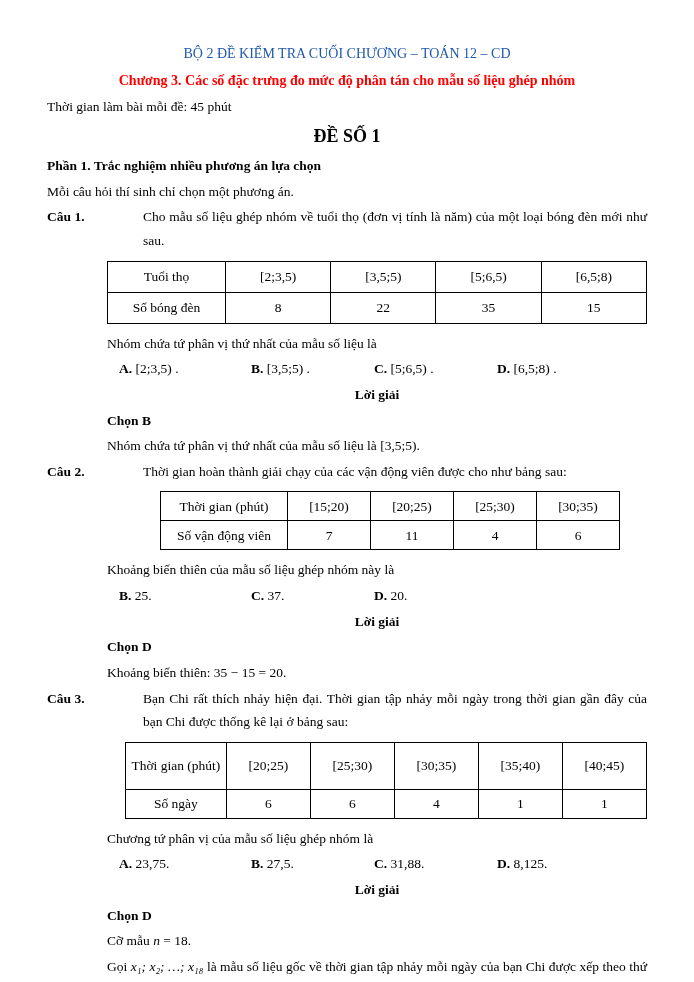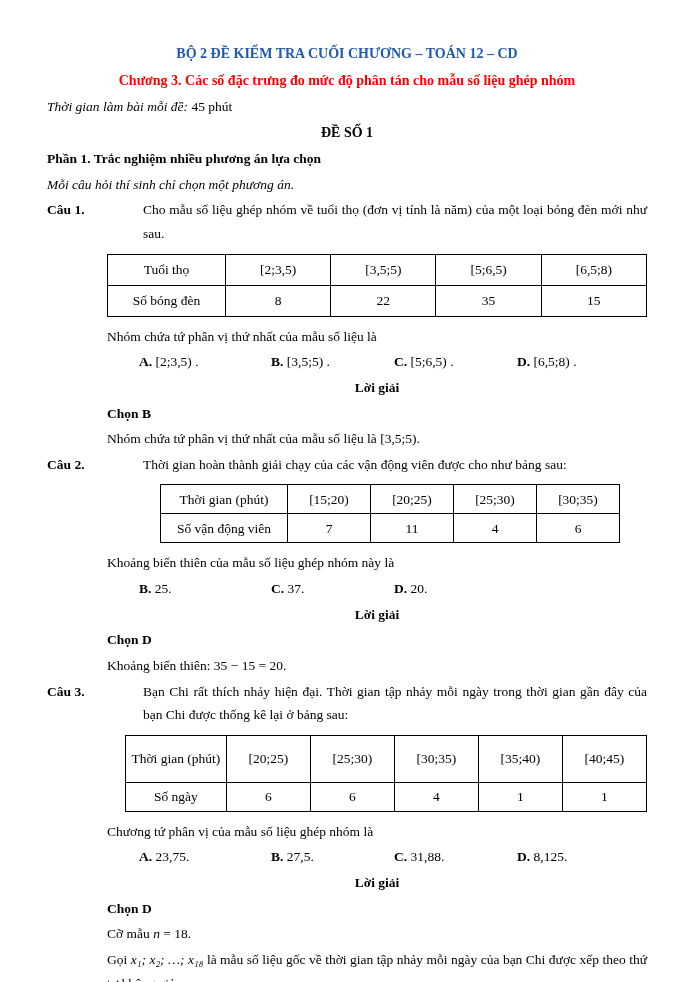--- a/index.html
+++ b/index.html
@@ -6,42 +6,42 @@
   .page{
     width:694px;height:982px;box-sizing:border-box;
     padding:40px 47px 0 47px;
     background:#fff;color:#000;
     font-family:"Liberation Serif","DejaVu Serif",serif;
     font-size:13.5px;line-height:1.75;
     overflow:hidden;
   }
   .center{text-align:center;}
   .bold{font-weight:bold;}
-  .it{font-style:italic;}
-  .title{color:var(--title_blue,#1f58ad);font-weight:bold;font-size:14px;}
+  .it{}
+  .title{color:var(--title_blue,#1f58ad);font-weight:normal;font-size:14px;}
   .subtitle{color:var(--subtitle_red,#fe0000);font-weight:bold;font-size:14px;}
-  .exam-no{font-weight:bold;font-size:14px;}
+  .exam-no{font-weight:bold;font-size:18px;}
   .line{margin:2px 0;}
   .ind{margin-left:60px;}
   .q-row{display:flex;margin:2px 0;gap:36px;}
   .q-label{flex:0 0 60px;font-weight:bold;}
   .q-body{flex:1;text-align:justify;}
   table{border-collapse:collapse;margin:8px 0 8px 0;}
   td{border:1px solid #000;text-align:center;padding:1px 4px;vertical-align:middle;}
   .t1{margin-left:60px;}
   .t1 td{height:28px;}
   .t1 .c0{width:110px;} .t1 .c{width:97px;text-align:center;}
   .t2{margin-left:113px;}
   .t2 td{height:26px;}
   .t2 .c0{width:118px;} .t2 .c{width:74px;}
   .t3{margin-left:78px;}
   .t3 td{height:26px;}
   .t3 .c0{width:100px;} .t3 .c{width:80px;}
   .t3 .hd{height:44px;line-height:1.3;}
-  .opt-row{display:grid;grid-template-columns:132px 123px 123px 1fr;margin-left:92px;margin-top:2px;margin-bottom:2px;}
+  .opt-row{display:grid;grid-template-columns:132px 123px 123px 1fr;margin-left:72px;margin-top:2px;margin-bottom:2px;}
   .loigiai{font-weight:bold;text-align:center;margin-left:60px;}
   .mi{font-style:italic;}
 </style>
 </head>
 <body>
 
 <div class="page">
 
   <div class="line center title">BỘ 2 ĐỀ KIỂM TRA CUỐI CHƯƠNG – TOÁN 12 – CD</div>
   <div class="line center subtitle">Chương 3. Các số đặc trưng đo mức độ phân tán cho mẫu số liệu ghép nhóm</div>

